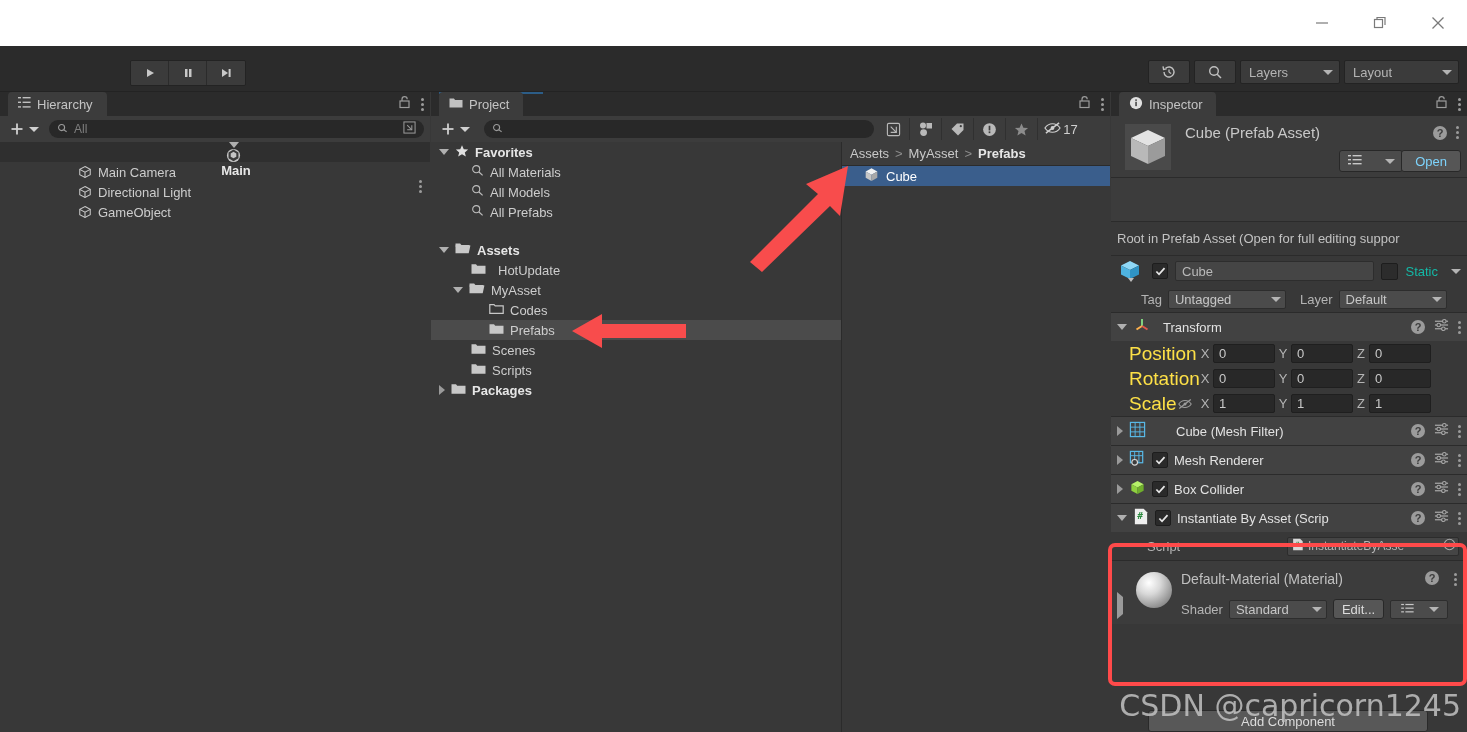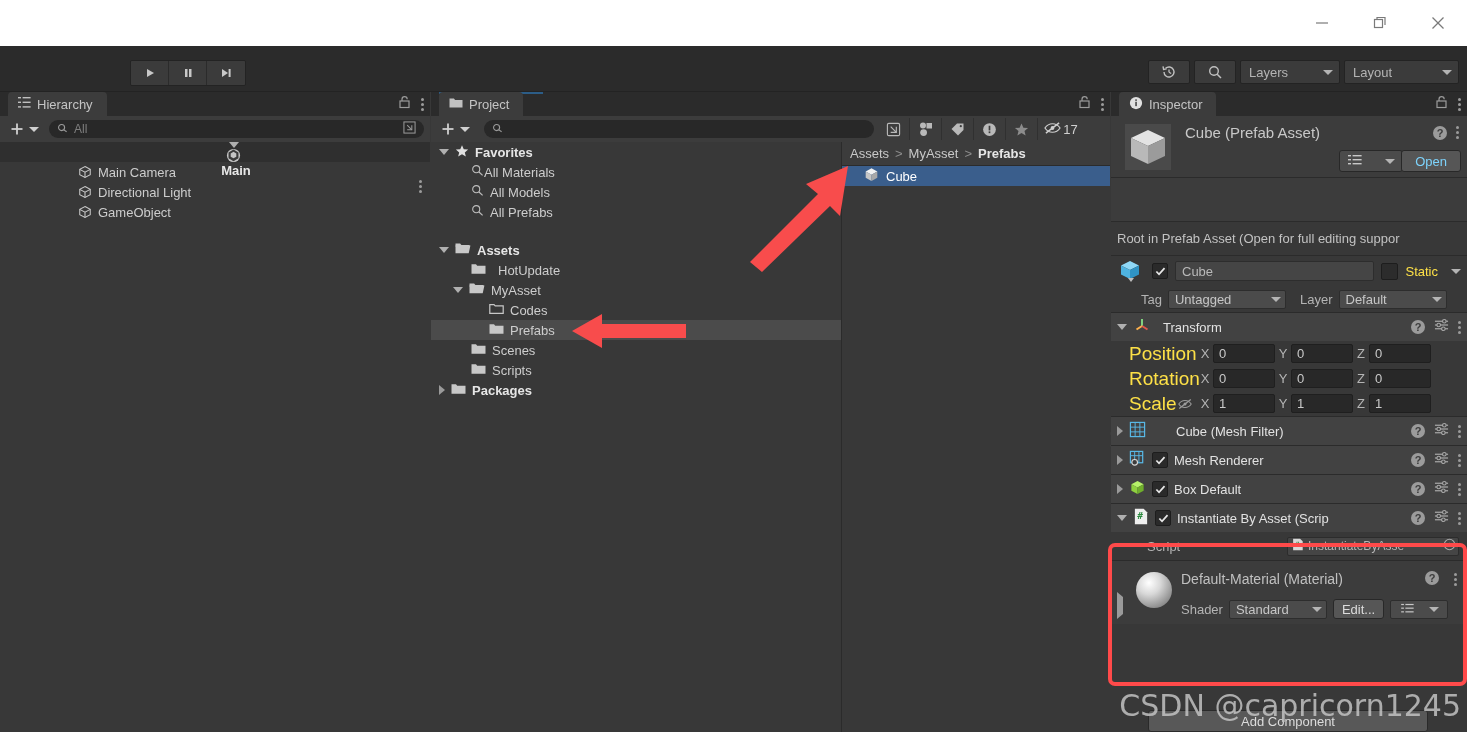--- a/index.html
+++ b/index.html
@@ -126,21 +126,21 @@
               color:#c2c2c2; font-size:13px; overflow:hidden; white-space:nowrap;
               border-bottom:1px solid #2b2b2b;}
   .namerow{ height:30px; display:flex; align-items:center; padding:0 6px; gap:7px; background:#383838;}
   .go-icon{ width:28px; height:26px; position:relative; }
   .chk{ width:16px; height:16px; background:#2a2a2a; border:1px solid #1d1d1d; border-radius:2px;
         display:flex; align-items:center; justify-content:center; }
   .chk svg{ display:block; }
   .namefield{ flex:1; height:20px; background:#454545; border:1px solid #2d2d2d; border-radius:2px;
               color:#b9b9b9; font-size:13px; display:flex; align-items:center; padding:0 6px;}
   .staticchk{ width:17px; height:17px; background:#2c2c2c; border:1px solid #1d1d1d; border-radius:2px;}
-  .staticlbl{ color:#fde047; font-size:13px; }
+  .staticlbl{ color:#14b8a6; font-size:13px; }
   .taglayerrow{ height:26px; display:flex; align-items:center; padding:0 6px 0 30px; gap:6px;
                 background:#383838; }
   .lbl{ color:#b4b4b4; font-size:13px; }
   .dropdown{ height:19px; background:#4b4b4b; border:1px solid #2d2d2d; border-radius:2px;
              display:flex; align-items:center; justify-content:space-between;
              color:#c6c6c6; font-size:13px; padding:0 4px 0 6px; }
 
   .comp{ border-top:1px solid #2b2b2b; }
   .comphead{ height:28px; background:#424242; display:flex; align-items:center; gap:6px;
              padding:0 6px; }
@@ -470,21 +470,21 @@
       <div class="p-tree">
         <div class="t-row bold" style="padding-left:8px; gap:6px;">
           <span class="tri"></span>
           <span>
             <svg width="14" height="14" viewBox="0 0 16 16">
                 <polygon points="8,1.5 10,6 15,6.4 11.2,9.6 12.4,14.4 8,11.8 3.6,14.4 4.8,9.6 1,6.4 6,6" fill="#e0e0e0"></polygon>
               </svg>
           </span>
           <span>Favorites</span>
         </div>
-        <div class="t-row" style="padding-left:40px; ">
+        <div class="t-row" style="padding-left:40px; gap:6px;">
           <span>
             <svg width="13" height="13" viewBox="0 0 14 14">
                 <circle cx="5.6" cy="5.6" r="3.8" fill="none" stroke="#bcbcbc" stroke-width="1.2"></circle>
                 <line x1="8.6" y1="8.6" x2="12.5" y2="12.2" stroke="#bcbcbc" stroke-width="1.3"></line>
               </svg>
           </span>
           <span>All Materials</span>
         </div>
         <div class="t-row" style="padding-left:40px; gap:6px;">
           <span>
@@ -849,21 +849,21 @@
               <path d="M9 2 L15.5 5.5 L9 9 L2.5 5.5 Z" fill="#b6f06a"></path>
               <path d="M2.5 5.5 L9 9 L9 16 L2.5 12.5 Z" fill="#8fd03f"></path>
               <path d="M15.5 5.5 L9 9 L9 16 L15.5 12.5 Z" fill="#6fae2c"></path>
             </svg>
           </span>
           <span class="chk">
             <svg width="11" height="11" viewBox="0 0 12 12">
                 <polyline points="1.5,6 4.4,9 10.4,2.4" fill="none" stroke="#e8e8e8" stroke-width="1.9"></polyline>
               </svg>
           </span>
-          <span class="title">Box Default</span>
+          <span class="title">Box Collider</span>
           <span class="icons">
             <span class="helpico">?</span>
             <span>
               <svg width="15" height="14" viewBox="0 0 16 14">
                 <line x1="1" y1="3" x2="15" y2="3" stroke="#a8a8a8" stroke-width="1.3"></line>
                   <line x1="1" y1="7" x2="15" y2="7" stroke="#a8a8a8" stroke-width="1.3"></line>
                   <line x1="1" y1="11" x2="15" y2="11" stroke="#a8a8a8" stroke-width="1.3"></line>
                 <circle cx="11" cy="3" r="1.9" fill="#424242" stroke="#a8a8a8" stroke-width="1.2"></circle>
                   <circle cx="5" cy="7" r="1.9" fill="#424242" stroke="#a8a8a8" stroke-width="1.2"></circle>
                   <circle cx="10" cy="11" r="1.9" fill="#424242" stroke="#a8a8a8" stroke-width="1.2"></circle>

